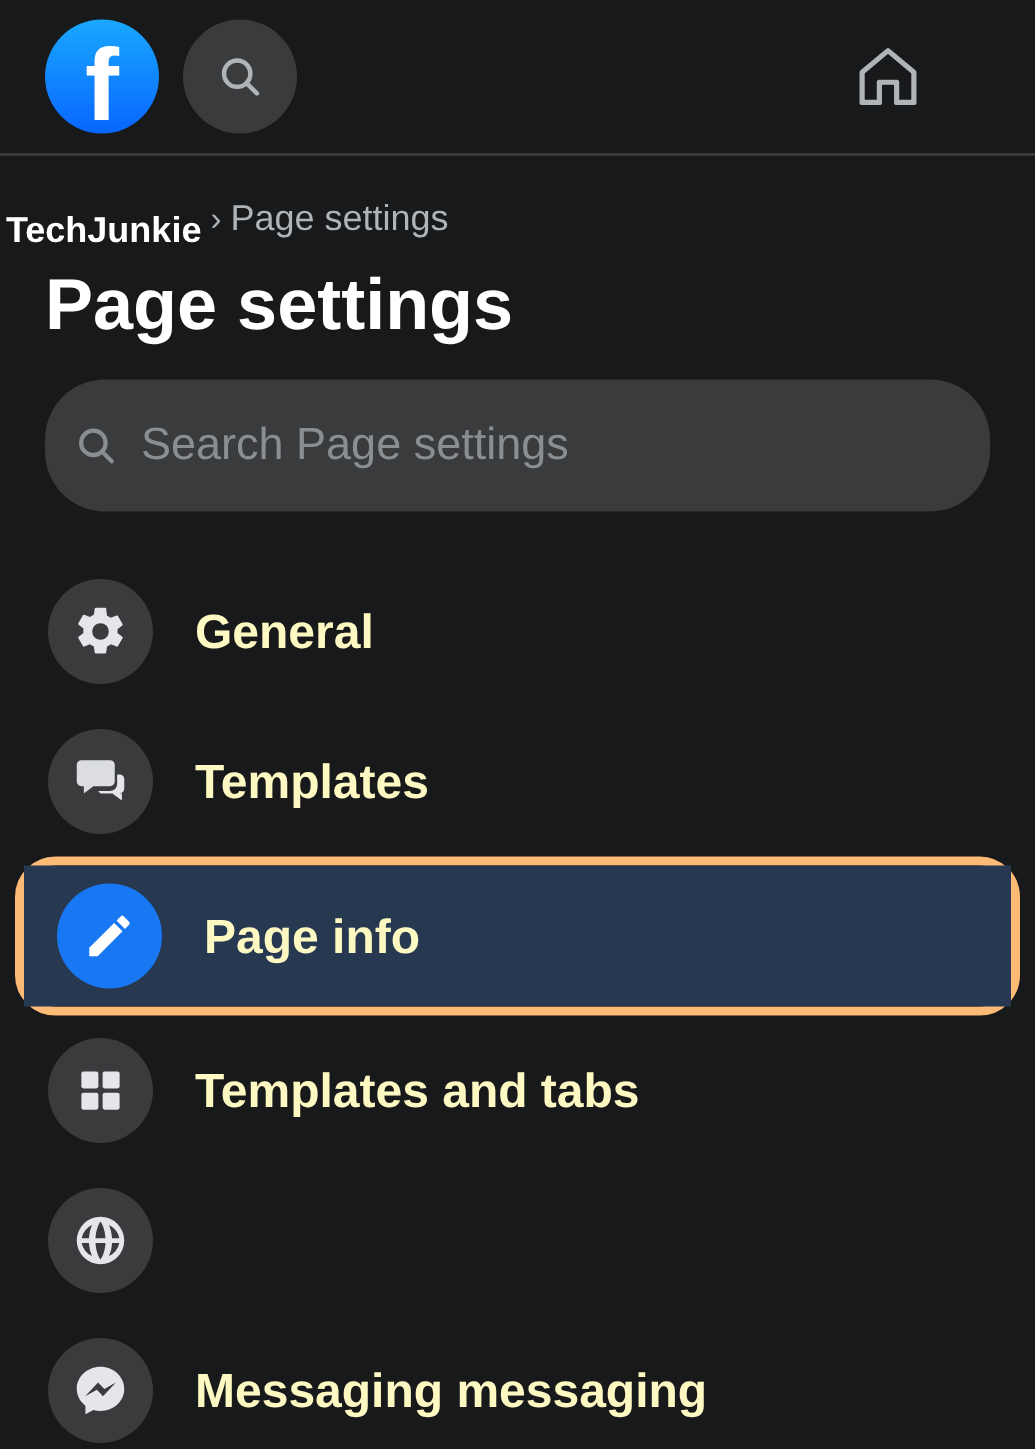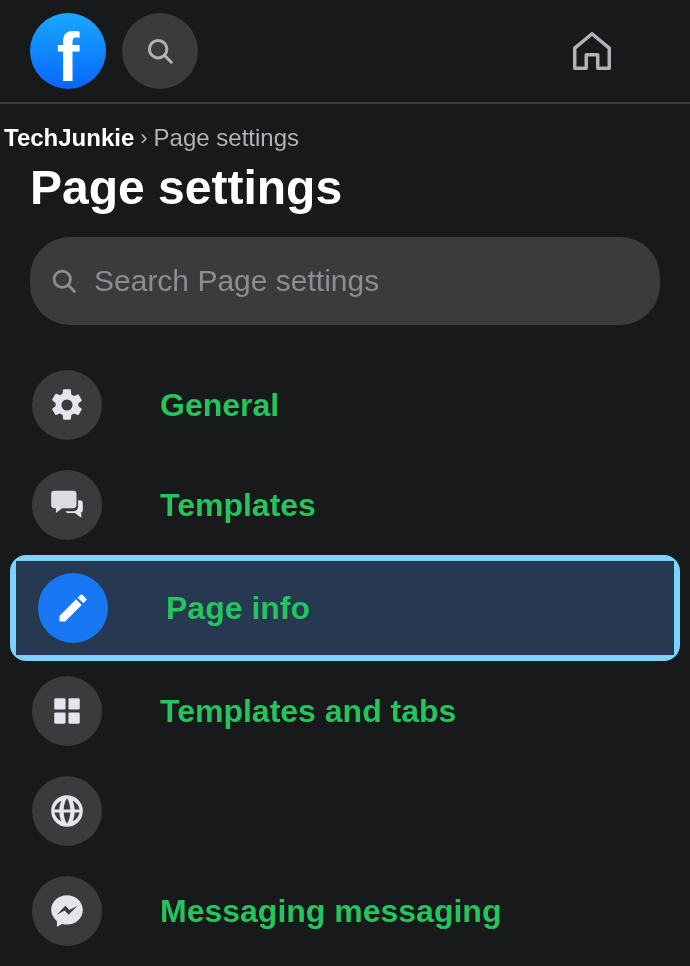--- a/index.html
+++ b/index.html
@@ -62,20 +62,21 @@
     .breadcrumb {
       padding: 20px 4px 4px 4px;
       font-size: 24px;
       display: flex;
       align-items: center;
       gap: 6px;
     }
     .breadcrumb-link {
       color: #ffffff;
       font-weight: 600;
+      margin-top: 16px;
     }
     .chev {
       color: #b0b3b8;
       font-size: 22px;
     }
     .breadcrumb-current {
       color: #b0b3b8;
     }
     .page-title {
       font-size: 48px;
@@ -118,32 +119,31 @@
       border-radius: 50%;
       background-color: #3a3b3c;
       display: flex;
       align-items: center;
       justify-content: center;
       flex-shrink: 0;
     }
     .menu-item-label {
       font-size: 32px;
       font-weight: 600;
-      color: #22c55e;
-      margin-left: 30px;
+      color: #fef9c3;
     }
     .menu-item.active {
       background-color: #263951;
     }
     .menu-item.active .menu-item-icon {
       background-color: #1877f2;
     }
     .highlight-wrap {
-      border: 6px solid #7dd3fc;
-      border-radius: 16px;
+      border: 6px solid #fdba74;
+      border-radius: 27px;
       margin: 0 10px;
     }
     .highlight-wrap .menu-item {
       padding: 0 22px;
       height: 94px;
     }
     svg {
       display: block;
     }
   </style>

